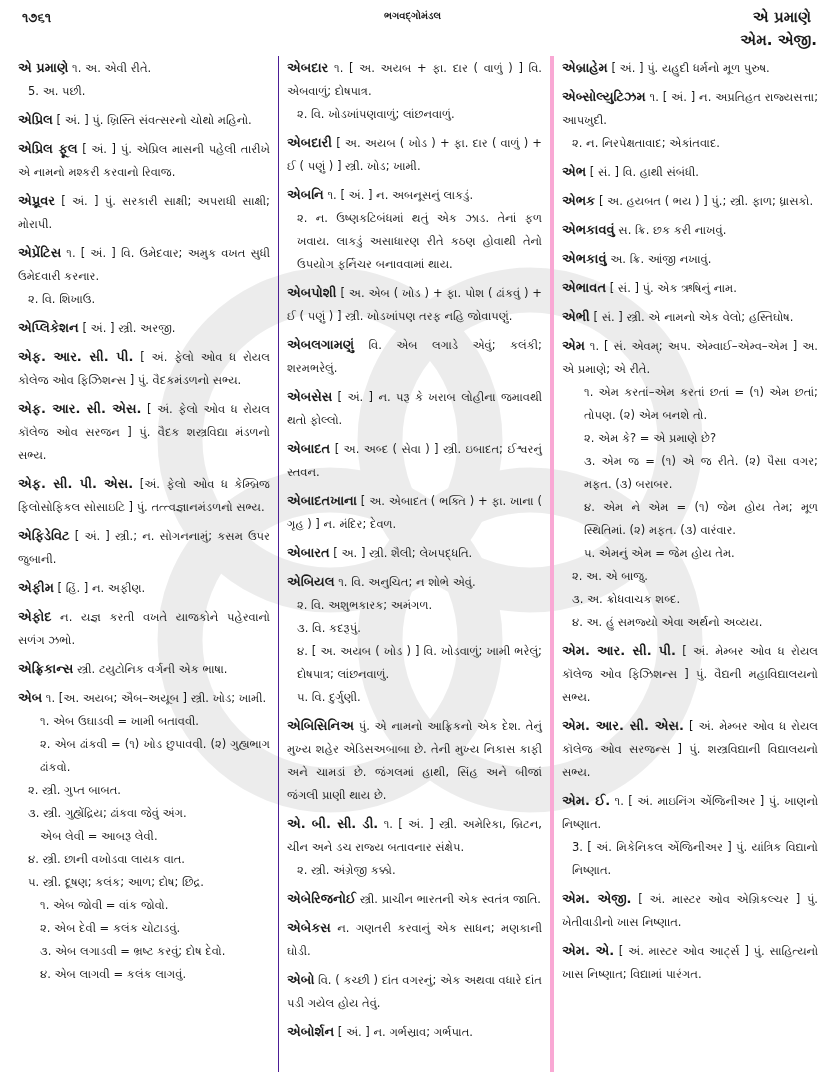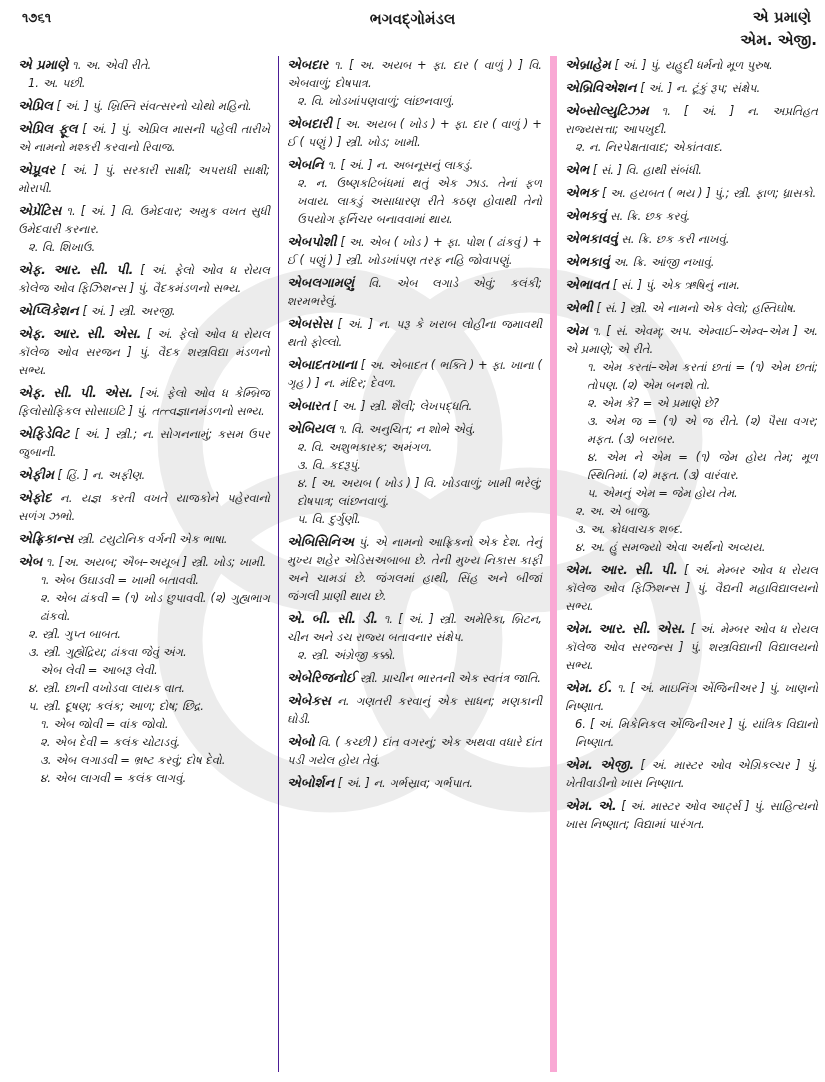--- a/index.html
+++ b/index.html
@@ -9,31 +9,31 @@
     color: #1a1a1a;
   }
   .watermark {
     position: absolute; left: 150px; top: 260px; width: 560px; height: 560px;
     pointer-events: none; opacity: 0.07;
   }
   .header {
     position: absolute; left: 0; top: 0; width: 825px; height: 58px; text-decoration: underline;
   }
   .page-num { position: absolute; left: 22px; top: 10px; font-size: 13px; font-weight: bold; }
-  .book-title { position: absolute; left: 0; right: 0; top: 10px; text-align: center; font-size: 15px; font-weight: bold; }
+  .book-title { position: absolute; left: 0; right: 0; top: 10px; text-align: center; font-size: 10px; font-weight: bold; }
   .guide-top { position: absolute; right: 14px; top: 8px; font-size: 15px; font-weight: bold; }
   .guide-bottom { position: absolute; right: 8px; top: 31px; font-size: 15px; font-weight: bold; }
   .columns {
     position: absolute; left: 18px; top: 56px; width: 800px; height: 1016px;
     display: flex;
   }
-  .col { box-sizing: border-box; height: 100%; overflow: hidden; font-size: 11.5px; line-height: 18px; font-style: italic; }
+  .col { box-sizing: border-box; height: 100%; overflow: hidden; font-size: 11.5px; line-height: 23px; }
   .col1 { width: 260px; padding-right: 8px; }
   .col2 { width: 272px; padding: 0 8px; border-left: 1px solid #4c1d95; }
-  .col3 { width: 268px; padding: 0 0 0 8px; border-left: 7px solid #f9a8d4; }
+  .col3 { width: 268px; padding: 0 0 0 8px; border-left: 4px solid #f9a8d4; }
   .entry { margin-bottom: 5px; text-align: justify; }
   .hw { font-weight: bold; font-size: 13px; }
   .def { }
   .sub { display: block; padding-left: 10px; }
   .idiom { display: block; padding-left: 22px; }
 </style>
 </head>
 <body>
 
 <svg class="watermark" viewBox="0 0 560 560">
@@ -45,63 +45,62 @@
 
 <div class="header">
   <div class="page-num">૧૭૬૧</div>
   <div class="book-title">ભગવદ્ગોમંડલ</div>
   <div class="guide-top">એ પ્રમાણે</div>
   <div class="guide-bottom">એમ. એજી.</div>
 </div>
 
 <div class="columns">
   <div class="col col1">
-      <div class="entry"><span class="hw">એ પ્રમાણે</span> <span class="def">૧. અ. એવી રીતે.</span><span class="sub">1. અ. પછી.</span></div>
+      <div class="entry"><span class="hw">એ પ્રમાણે</span> <span class="def">૧. અ. એવી રીતે.</span><span class="sub">5. અ. પછી.</span></div>
       <div class="entry"><span class="hw">એપ્રિલ</span> <span class="def">[ અં. ] પું. ખ્રિસ્તિ સંવત્સરનો ચોથો મહિનો.</span></div>
       <div class="entry"><span class="hw">એપ્રિલ ફૂલ</span> <span class="def">[ અં. ] પું. એપ્રિલ માસની પહેલી તારીખે એ નામનો મશ્કરી કરવાનો રિવાજ.</span></div>
       <div class="entry"><span class="hw">એપ્રૂવર</span> <span class="def">[ અં. ] પું. સરકારી સાક્ષી; અપરાધી સાક્ષી; મોરાપી.</span></div>
       <div class="entry"><span class="hw">એપ્રેંટિસ</span> <span class="def">૧. [ અં. ] વિ. ઉમેદવાર; અમુક વખત સુધી ઉમેદવારી કરનાર.</span><span class="sub">૨. વિ. શિખાઉ.</span></div>
+      <div class="entry"><span class="hw">એપ્લિકેશન</span> <span class="def">[ અં. ] સ્ત્રી. અરજી.</span></div>
       <div class="entry"><span class="hw">એફ. આર. સી. પી.</span> <span class="def">[ અં. ફેલો ઓવ ધ રોયલ કોલેજ ઓવ ફિઝિશન્સ ] પું. વૈદકમંડળનો સભ્ય.</span></div>
-      <div class="entry"><span class="hw">એપ્લિકેશન</span> <span class="def">[ અં. ] સ્ત્રી. અરજી.</span></div>
       <div class="entry"><span class="hw">એફ. આર. સી. એસ.</span> <span class="def">[ અં. ફેલો ઓવ ધ રોયલ કૉલેજ ઓવ સરજન ] પું. વૈદક શસ્ત્રવિદ્યા મંડળનો સભ્ય.</span></div>
       <div class="entry"><span class="hw">એફ. સી. પી. એસ.</span> <span class="def">[અં. ફેલો ઓવ ધ કેમ્બ્રિજ ફિલોસોફિકલ સોસાઇટિ ] પું. તત્ત્વજ્ઞાનમંડળનો સભ્ય.</span></div>
       <div class="entry"><span class="hw">એફિડેવિટ</span> <span class="def">[ અં. ] સ્ત્રી.; ન. સોગનનામું; કસમ ઉપર જુબાની.</span></div>
       <div class="entry"><span class="hw">એફીમ</span> <span class="def">[ હિં. ] ન. અફીણ.</span></div>
       <div class="entry"><span class="hw">એફોદ</span> <span class="def">ન. યજ્ઞ કરતી વખતે યાજકોને પહેરવાનો સળંગ ઝભો.</span></div>
       <div class="entry"><span class="hw">એફ્રિકાન્સ</span> <span class="def">સ્ત્રી. ટયુટોનિક વર્ગની એક ભાષા.</span></div>
       <div class="entry"><span class="hw">એબ</span> <span class="def">૧. [અ. અયબ; ઐબ–અયૂબ ] સ્ત્રી. ખોડ; ખામી.</span><span class="idiom">૧. એબ ઉઘાડવી = ખામી બતાવવી.</span><span class="idiom">૨. એબ ઢાંકવી = (૧) ખોડ છુપાવવી. (૨) ગુહ્યભાગ ઢાંકવો.</span><span class="sub">૨. સ્ત્રી. ગુપ્ત બાબત.</span><span class="sub">૩. સ્ત્રી. ગુહ્યેંદ્રિય; ઢાંકવા જેવું અંગ.</span><span class="idiom">એબ લેવી = આબરૂ લેવી.</span><span class="sub">૪. સ્ત્રી. છાની વખોડવા લાયક વાત.</span><span class="sub">૫. સ્ત્રી. દૂષણ; કલંક; આળ; દોષ; છિદ્ર.</span><span class="idiom">૧. એબ જોવી = વાંક જોવો.</span><span class="idiom">૨. એબ દેવી = કલંક ચોટાડવું.</span><span class="idiom">૩. એબ લગાડવી = ભ્રષ્ટ કરવું; દોષ દેવો.</span><span class="idiom">૪. એબ લાગવી = કલંક લાગવું.</span></div>
     </div>
   <div class="col col2">
       <div class="entry"><span class="hw">એબદાર</span> <span class="def">૧. [ અ. અયબ + ફા. દાર ( વાળું ) ] વિ. એબવાળું; દોષપાત્ર.</span><span class="sub">૨. વિ. ખોડખાંપણવાળું; લાંછનવાળું.</span></div>
       <div class="entry"><span class="hw">એબદારી</span> <span class="def">[ અ. અયબ ( ખોડ ) + ફા. દાર ( વાળું ) + ઈ ( પણું ) ] સ્ત્રી. ખોડ; ખામી.</span></div>
       <div class="entry"><span class="hw">એબનિ</span> <span class="def">૧. [ અં. ] ન. અબનૂસનું લાકડું.</span><span class="sub">૨. ન. ઉષ્ણકટિબંધમાં થતું એક ઝાડ. તેનાં ફળ ખવાય. લાકડું અસાધારણ રીતે કઠણ હોવાથી તેનો ઉપયોગ ફર્નિચર બનાવવામાં થાય.</span></div>
       <div class="entry"><span class="hw">એબપોશી</span> <span class="def">[ અ. એબ ( ખોડ ) + ફા. પોશ ( ઢાંકવું ) + ઈ ( પણું ) ] સ્ત્રી. ખોડખાંપણ તરફ નહિ જોવાપણું.</span></div>
       <div class="entry"><span class="hw">એબલગામણું</span> <span class="def">વિ. એબ લગાડે એવું; કલંકી; શરમભરેલું.</span></div>
       <div class="entry"><span class="hw">એબસેસ</span> <span class="def">[ અં. ] ન. પરૂ કે ખરાબ લોહીના જમાવથી થતો ફોલ્લો.</span></div>
+      <div class="entry"><span class="hw">એબાદત</span> <span class="def">[ અ. અબ્દ ( સેવા ) ] સ્ત્રી. ઇબાદત; ઈશ્વરનું સ્તવન.</span></div>
       <div class="entry"><span class="hw">એબાદતખાના</span> <span class="def">[ અ. એબાદત ( ભક્તિ ) + ફા. ખાના ( ગૃહ ) ] ન. મંદિર; દેવળ.</span></div>
       <div class="entry"><span class="hw">એબારત</span> <span class="def">[ અ. ] સ્ત્રી. શૈલી; લેખપદ્ધતિ.</span></div>
       <div class="entry"><span class="hw">એબિયલ</span> <span class="def">૧. વિ. અનુચિત; ન શોભે એવું.</span><span class="sub">૨. વિ. અશુભકારક; અમંગળ.</span><span class="sub">૩. વિ. કદરૂપું.</span><span class="sub">૪. [ અ. અયબ ( ખોડ ) ] વિ. ખોડવાળું; ખામી ભરેલું; દોષપાત્ર; લાંછનવાળું.</span><span class="sub">૫. વિ. દુર્ગુણી.</span></div>
       <div class="entry"><span class="hw">એબિસિનિઅ</span> <span class="def">પું. એ નામનો આફ્રિકનો એક દેશ. તેનું મુખ્ય શહેર એડિસઅબાબા છે. તેની મુખ્ય નિકાસ કાફી અને ચામડાં છે. જંગલમાં હાથી, સિંહ અને બીજાં જંગલી પ્રાણી થાય છે.</span></div>
       <div class="entry"><span class="hw">એ. બી. સી. ડી.</span> <span class="def">૧. [ અં. ] સ્ત્રી. અમેરિકા, બ્રિટન, ચીન અને ડચ રાજ્ય બતાવનાર સંક્ષેપ.</span><span class="sub">૨. સ્ત્રી. અંગ્રેજી કક્કો.</span></div>
       <div class="entry"><span class="hw">એબેરિજનોઈ</span> <span class="def">સ્ત્રી. પ્રાચીન ભારતની એક સ્વતંત્ર જાતિ.</span></div>
       <div class="entry"><span class="hw">એબેકસ</span> <span class="def">ન. ગણતરી કરવાનું એક સાધન; મણકાની ઘોડી.</span></div>
       <div class="entry"><span class="hw">એબો</span> <span class="def">વિ. ( કચ્છી ) દાંત વગરનું; એક અથવા વધારે દાંત પડી ગયેલ હોય તેવું.</span></div>
       <div class="entry"><span class="hw">એબોર્શન</span> <span class="def">[ અં. ] ન. ગર્ભસ્રાવ; ગર્ભપાત.</span></div>
     </div>
   <div class="col col3">
       <div class="entry"><span class="hw">એબ્રાહેમ</span> <span class="def">[ અં. ] પું. યહુદી ધર્મનો મૂળ પુરુષ.</span></div>
-      <div class="entry"><span class="hw">એબ્રિવિએશન</span> <span class="def">[ અં. ] ન. ટૂંકું રૂપ; સંક્ષેપ.</span></div>
       <div class="entry"><span class="hw">એબ્સોલ્યુટિઝમ</span> <span class="def">૧. [ અં. ] ન. અપ્રતિહત રાજ્યસત્તા; આપખુદી.</span><span class="sub">૨. ન. નિરપેક્ષતાવાદ; એકાંતવાદ.</span></div>
       <div class="entry"><span class="hw">એભ</span> <span class="def">[ સં. ] વિ. હાથી સંબંધી.</span></div>
       <div class="entry"><span class="hw">એભક</span> <span class="def">[ અ. હયબત ( ભય ) ] પું.; સ્ત્રી. ફાળ; ધ્રાસકો.</span></div>
-      <div class="entry"><span class="hw">એભકવું</span> <span class="def">સ. ક્રિ. છક કરવું.</span></div>
       <div class="entry"><span class="hw">એભકાવવું</span> <span class="def">સ. ક્રિ. છક કરી નાખવું.</span></div>
       <div class="entry"><span class="hw">એભકાવું</span> <span class="def">અ. ક્રિ. આંજી નખાવું.</span></div>
       <div class="entry"><span class="hw">એભાવત</span> <span class="def">[ સં. ] પું. એક ઋષિનું નામ.</span></div>
       <div class="entry"><span class="hw">એભી</span> <span class="def">[ સં. ] સ્ત્રી. એ નામનો એક વેલો; હસ્તિઘોષ.</span></div>
       <div class="entry"><span class="hw">એમ</span> <span class="def">૧. [ સં. એવમ્; અપ. એમ્વાઈ–એમ્વ–એમ ] અ. એ પ્રમાણે; એ રીતે.</span><span class="idiom">૧. એમ કરતાં–એમ કરતાં છતાં = (૧) એમ છતાં; તોપણ. (૨) એમ બનશે તો.</span><span class="idiom">૨. એમ કે? = એ પ્રમાણે છે?</span><span class="idiom">૩. એમ જ = (૧) એ જ રીતે. (૨) પૈસા વગર; મફત. (૩) બરાબર.</span><span class="idiom">૪. એમ ને એમ = (૧) જેમ હોય તેમ; મૂળ સ્થિતિમાં. (૨) મફત. (૩) વારંવાર.</span><span class="idiom">૫. એમનું એમ = જેમ હોય તેમ.</span><span class="sub">૨. અ. એ બાજુ.</span><span class="sub">૩. અ. ક્રોધવાચક શબ્દ.</span><span class="sub">૪. અ. હું સમજ્યો એવા અર્થનો અવ્યય.</span></div>
       <div class="entry"><span class="hw">એમ. આર. સી. પી.</span> <span class="def">[ અં. મેમ્બર ઓવ ધ રોયલ કૉલેજ ઓવ ફિઝિશન્સ ] પું. વૈદ્યની મહાવિદ્યાલયનો સભ્ય.</span></div>
       <div class="entry"><span class="hw">એમ. આર. સી. એસ.</span> <span class="def">[ અં. મેમ્બર ઓવ ધ રોયલ કૉલેજ ઓવ સરજન્સ ] પું. શસ્ત્રવિદ્યાની વિદ્યાલયનો સભ્ય.</span></div>
-      <div class="entry"><span class="hw">એમ. ઈ.</span> <span class="def">૧. [ અં. માઇનિંગ એંજિનીઅર ] પું. ખાણનો નિષ્ણાત.</span><span class="sub">6. [ અં. મિકેનિકલ એંજિનીઅર ] પું. યાંત્રિક વિદ્યાનો નિષ્ણાત.</span></div>
+      <div class="entry"><span class="hw">એમ. ઈ.</span> <span class="def">૧. [ અં. માઇનિંગ એંજિનીઅર ] પું. ખાણનો નિષ્ણાત.</span><span class="sub">3. [ અં. મિકેનિકલ એંજિનીઅર ] પું. યાંત્રિક વિદ્યાનો નિષ્ણાત.</span></div>
       <div class="entry"><span class="hw">એમ. એજી.</span> <span class="def">[ અં. માસ્ટર ઓવ એગ્રિકલ્ચર ] પું. ખેતીવાડીનો ખાસ નિષ્ણાત.</span></div>
       <div class="entry"><span class="hw">એમ. એ.</span> <span class="def">[ અં. માસ્ટર ઓવ આર્ટ્સ ] પું. સાહિત્યનો ખાસ નિષ્ણાત; વિદ્યામાં પારંગત.</span></div>
     </div>
 </div>
 
 </body></html>

